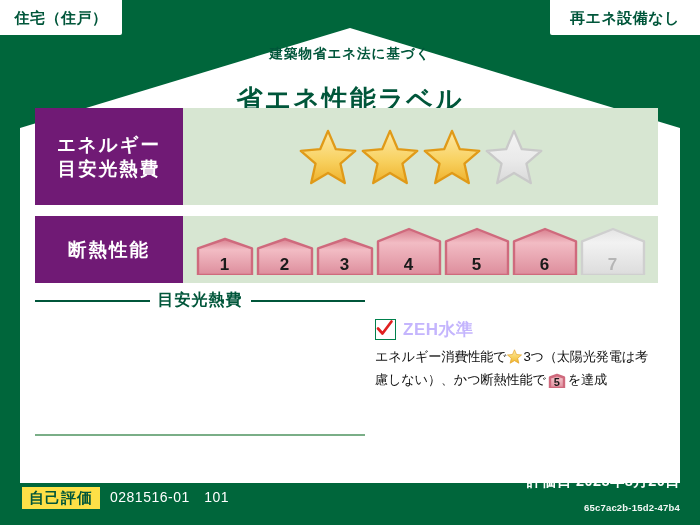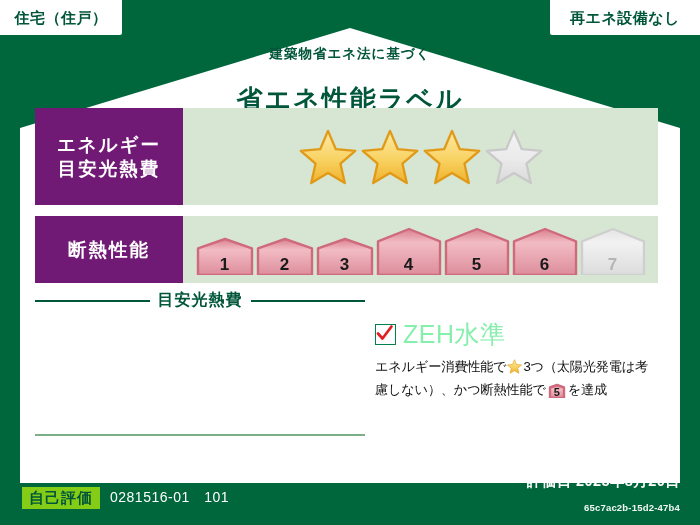--- a/index.html
+++ b/index.html
@@ -177,23 +177,23 @@
     margin-bottom: 6px;
   }
   #zeh-check {
     width: 21px; height: 21px;
     border: 1.8px solid #00804c;
     background: #ffffff;
     position: relative;
     flex: 0 0 21px;
   }
   #zeh-title {
-    font-size: 25px;
-    font-weight: normal;
-    color: #86efac;
+    font-size: 17px;
+    font-weight: bold;
+    color: #c4b5fd;
     letter-spacing: 0.5px;
   }
   #zeh-desc {
     font-size: 13.2px;
     color: #111111;
     line-height: 1.55;
     letter-spacing: -0.2px;
   }
   .inline-star { vertical-align: -3px; margin: 0 1px; }
   .inline-badge { vertical-align: -4px; margin: 0 2px; position: relative; display: inline-block; }
@@ -206,21 +206,21 @@
   
   #footer-left {
     position: absolute;
     left: 22px; bottom: 16px;
     display: flex;
     align-items: center;
     gap: 10px;
     z-index: 40;
   }
   #self-eval-tag {
-    background: #84cc16;
+    background: #fde047;
     color: #00563a;
     font-weight: bold;
     font-size: 15px;
     padding: 3px 7px 4px;
     line-height: 1;
     letter-spacing: 1px;
   }
   #footer-code {
     color: #ffffff;
     font-size: 14px;

